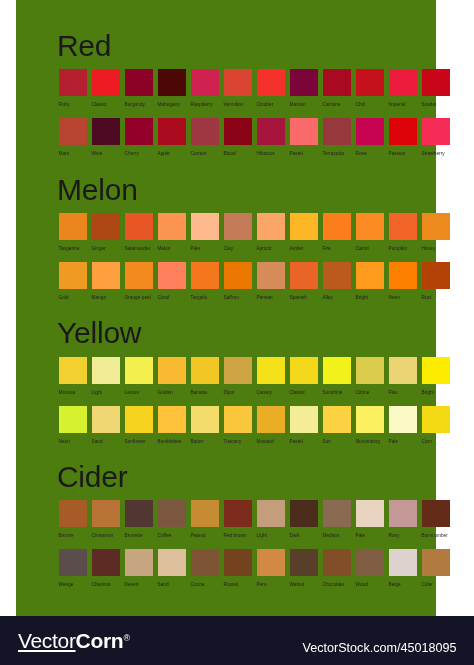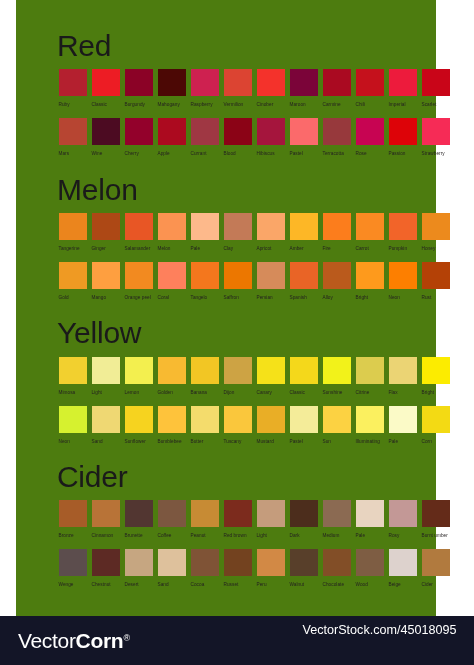--- a/index.html
+++ b/index.html
@@ -12,24 +12,24 @@
              font-weight:400;letter-spacing:-0.2px;white-space:nowrap;height:30px;
              will-change:opacity;}
   .row{position:absolute;left:0;display:flex;gap:5px;}
   .cell{width:28px;}
   .sw{width:28px;height:27px;}
   .lbl{font-size:4.7px;line-height:10px;color:#231f20;margin-top:4px;
        white-space:nowrap;letter-spacing:0.05px;}
   .footer{position:absolute;left:0;top:616px;width:474px;height:49px;background:#131527;}
   .brand{position:absolute;left:18px;top:11.4px;font-size:21px;line-height:21px;
          color:#ffffff;white-space:nowrap;letter-spacing:-0.33px;}
-  .brand .lt{font-weight:300;}
+  .brand .lt{font-weight:300;text-decoration:underline;}
   .brand .bd{font-weight:700;}
   .brand .reg{font-size:9px;vertical-align:super;font-weight:400;letter-spacing:0;position:relative;top:0.5px;left:0.3px;}
-  .furl{position:absolute;left:302.5px;top:8px;font-size:12.6px;line-height:13px;
+  .furl{position:absolute;left:302.5px;top:26px;font-size:12.6px;line-height:13px;
         color:#ffffff;white-space:nowrap;}
 </style>
 </head>
 <body>
 
 <div class="page">
   <div class="section" style="top:0.0px">
     <div class="sec-title" style="top:30.9px">Red</div>
     <div class="row" style="top:69.0px">
       <div class="cell">

